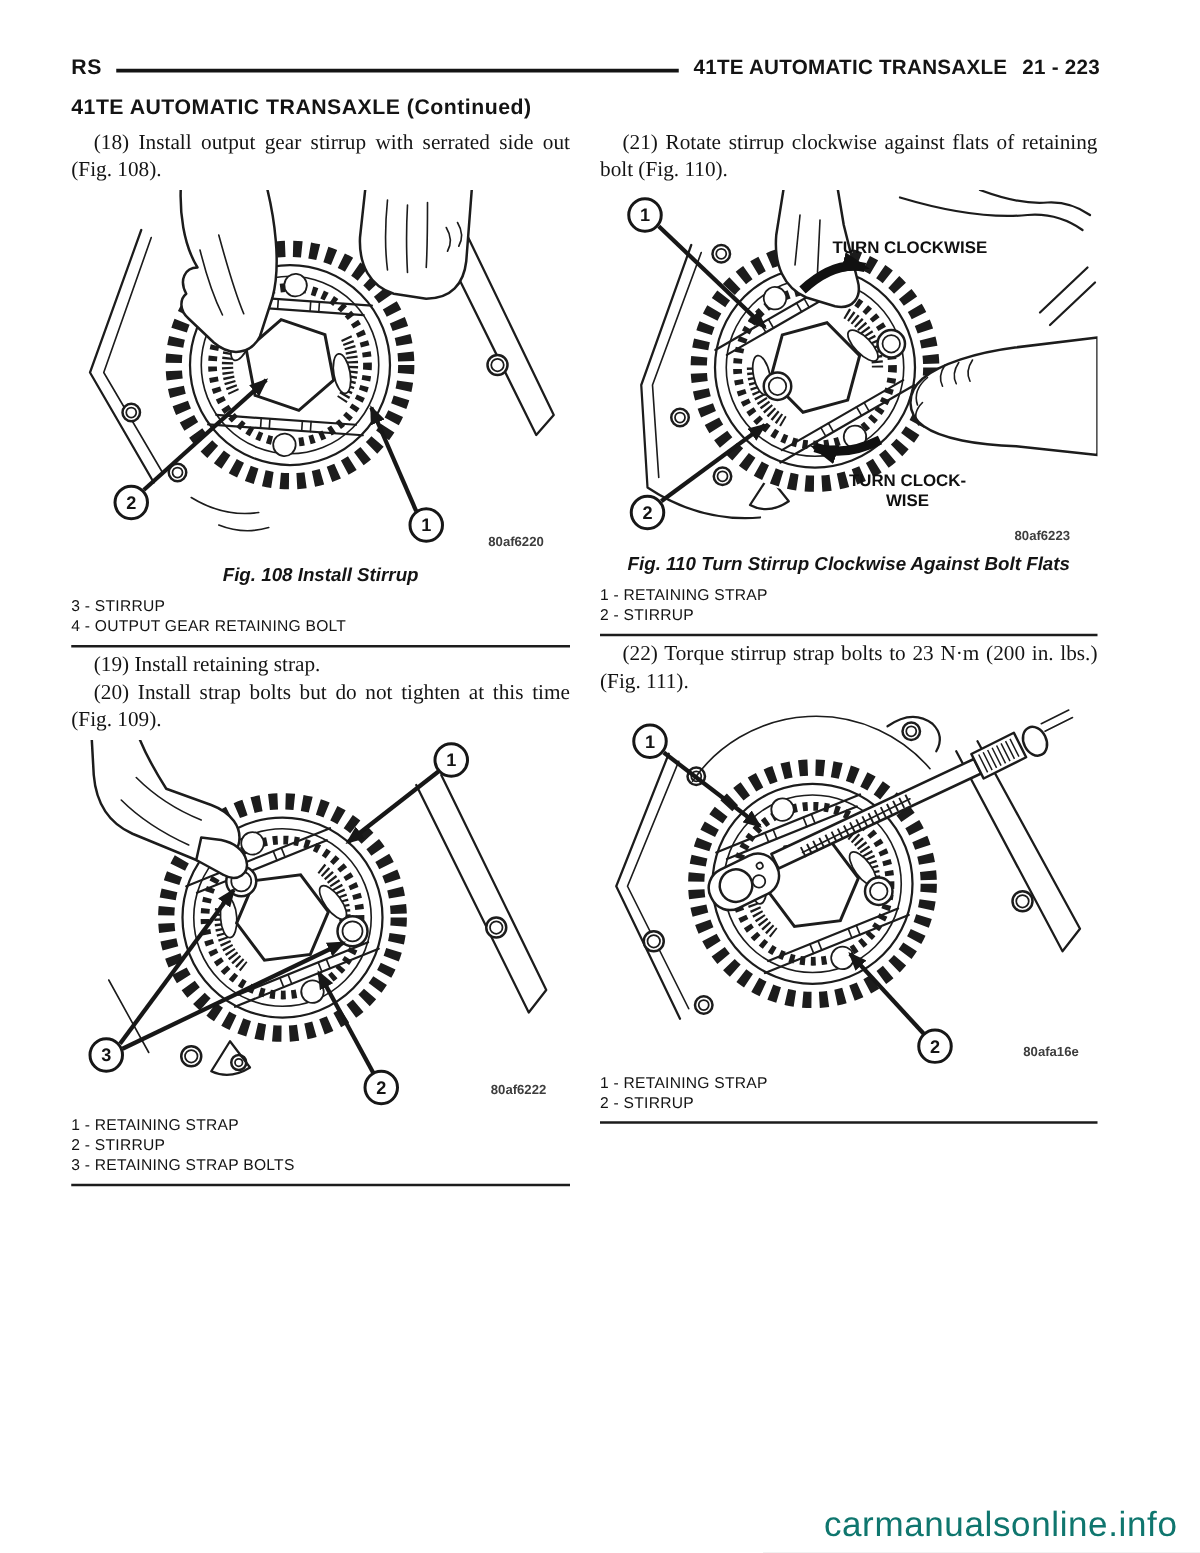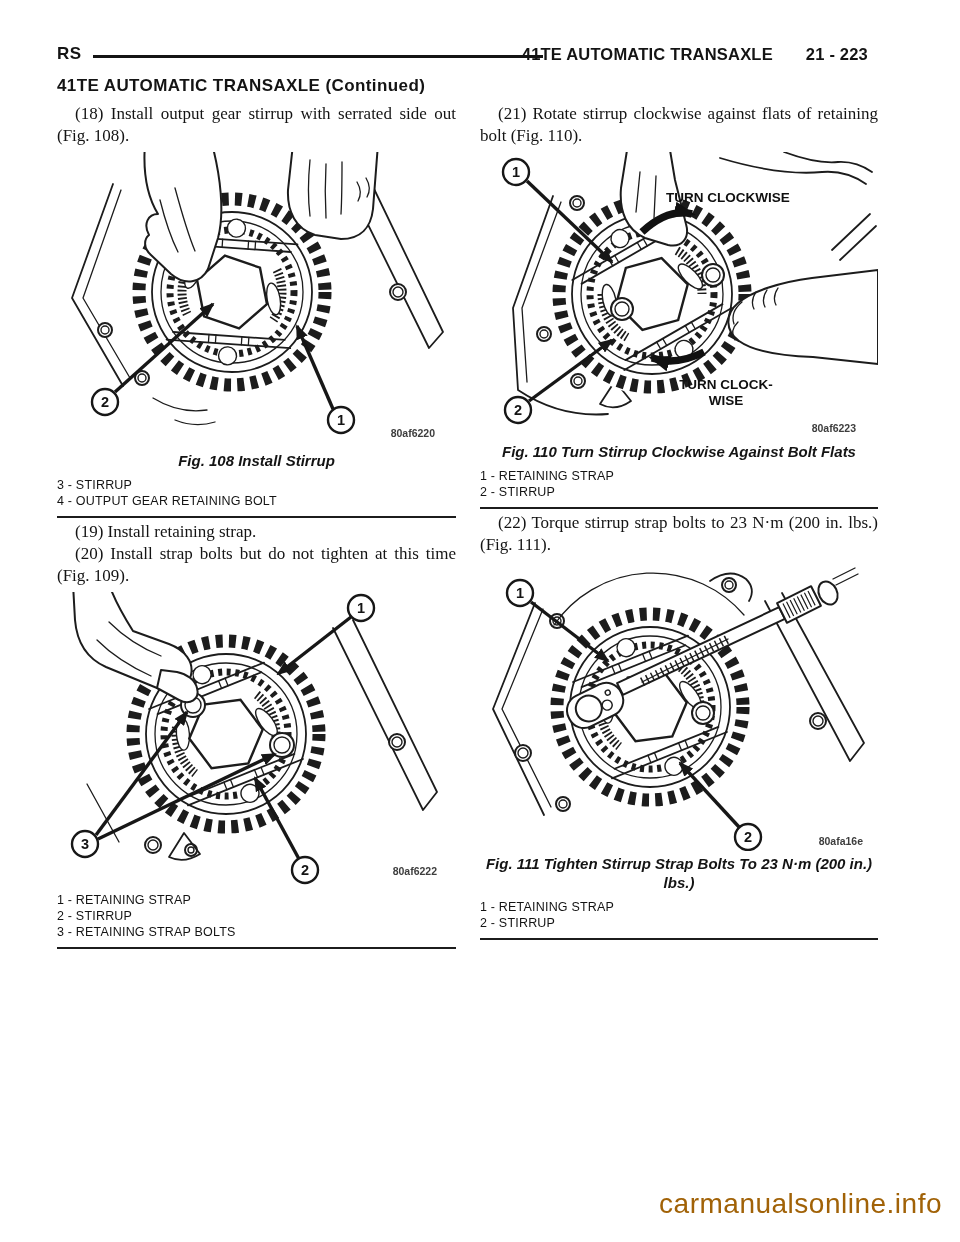--- a/index.html
+++ b/index.html
@@ -1,34 +1,34 @@
 <!DOCTYPE html>
 <html><head>
 <meta charset="utf-8">
 <style>
   html,body{margin:0;padding:0;background:#e8e8e8}
   .page{position:relative;width:960px;height:1242px;background:#fff;overflow:hidden;
         font-family:"Liberation Serif","DejaVu Serif",serif;color:#141414}
   .hdr-left{position:absolute;left:57px;top:44px;font:700 17px "Liberation Sans","DejaVu Sans",sans-serif;letter-spacing:.5px}
   .hdr-rule{position:absolute;left:93px;top:55px;width:450px;height:3px;background:#141414}
-  .hdr-right{position:absolute;top:45px;right:92px;display:flex;gap:33px;
+  .hdr-right{position:absolute;top:45px;right:80px;display:flex;gap:12px;
              font:700 16.5px "Liberation Sans","DejaVu Sans",sans-serif;letter-spacing:.2px}
   .hdr-continued{position:absolute;left:57px;top:76px;font:700 17px "Liberation Sans","DejaVu Sans",sans-serif;letter-spacing:.4px}
   .col{position:absolute;top:103px}
   .col-left{left:57px;width:399px}
   .col-right{left:480px;width:398px}
   .body-text{margin:0;font-size:17px;line-height:22px;text-align:justify;text-indent:18px}
   .steps-gap{margin-top:3px}
   .fig-svg{display:block;margin-top:5px}
   .fig-caption{margin-top:3px;font:italic 700 15px "Liberation Sans","DejaVu Sans",sans-serif;
                text-align:center;line-height:19px}
   .legend-block{margin-top:7px;padding-bottom:7px;border-bottom:2px solid #1c1c1c}
   .legend-item{font:12.5px "Liberation Sans","DejaVu Sans",sans-serif;line-height:16px;letter-spacing:.2px}
-  .watermark{position:absolute;right:18px;bottom:22px;font:28px "Liberation Sans","DejaVu Sans",sans-serif;
-             color:#a16207;letter-spacing:.5px}
+  .watermark{position:absolute;right:18px;bottom:6px;font:28px "Liberation Sans","DejaVu Sans",sans-serif;
+             color:#0f766e;letter-spacing:.5px}
   
   .ln{fill:none;stroke:#1c1c1c;stroke-width:1.8;stroke-linecap:round;stroke-linejoin:round}
   .ln2{fill:none;stroke:#1c1c1c;stroke-width:1.3;stroke-linecap:round;stroke-linejoin:round}
   .wh{fill:#fff;stroke:#1c1c1c;stroke-width:2;stroke-linejoin:round}
   .whn{fill:#fff;stroke:#1c1c1c;stroke-width:1.4}
   .teeth{fill:none;stroke:#1c1c1c;stroke-width:13}
   .tooth2{fill:none;stroke:#1c1c1c;stroke-width:7}
   .serr{fill:none;stroke:#1c1c1c;stroke-width:9}
   .hex{fill:#fff;stroke:#1c1c1c;stroke-width:2.4}
   .arrow{fill:none;stroke:#171717;stroke-width:3.4}
@@ -283,21 +283,20 @@
         <circle r="13"></circle>
           <text y="5">1</text>
       </g>
       <g class="callout" transform="translate(268,276)">
         <circle r="13"></circle>
           <text y="5">2</text>
       </g>
       <text class="figcode" text-anchor="end" x="383" y="284">80afa16e</text>
     </svg>
 
-    <div class="fig-caption">Fig. 111 Tighten Stirrup Strap Bolts To 23 N·m (200 in.) lbs.)</div>
     <div class="legend-block">
       <div class="legend-item">1 - RETAINING STRAP</div>
       <div class="legend-item">2 - STIRRUP</div>
     </div>
   </section>
 
   <div class="watermark">carmanualsonline.info</div>
 </div>
 
 </body></html>

